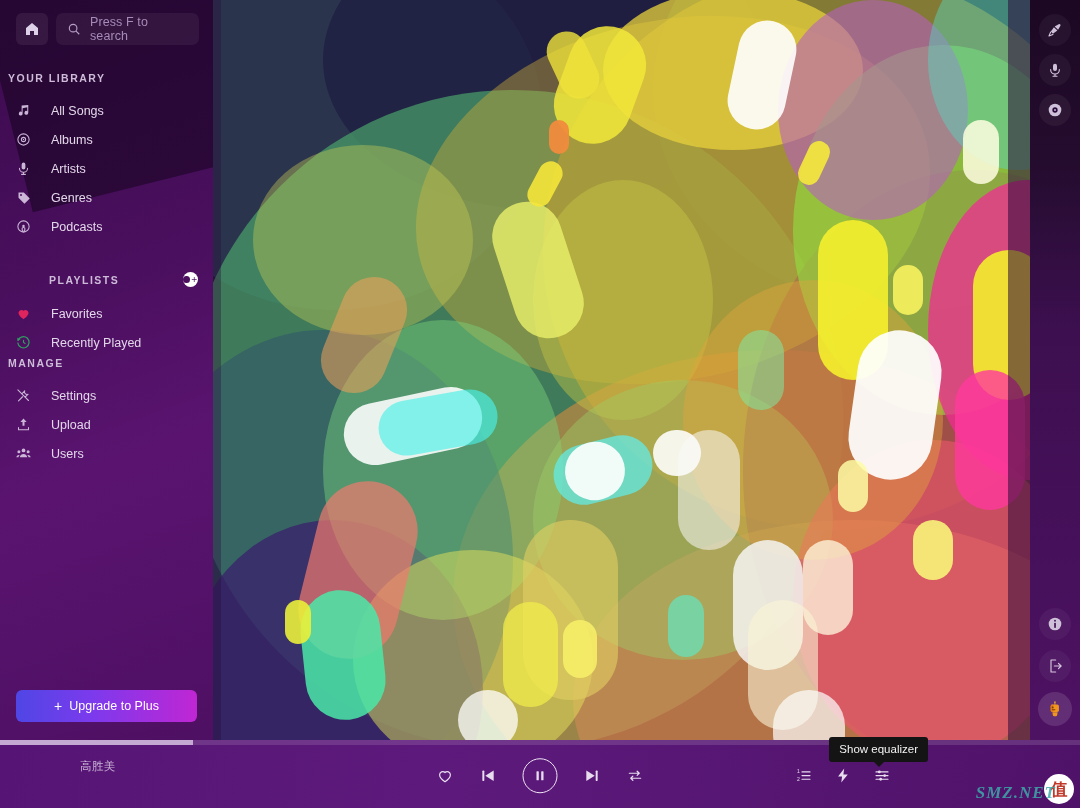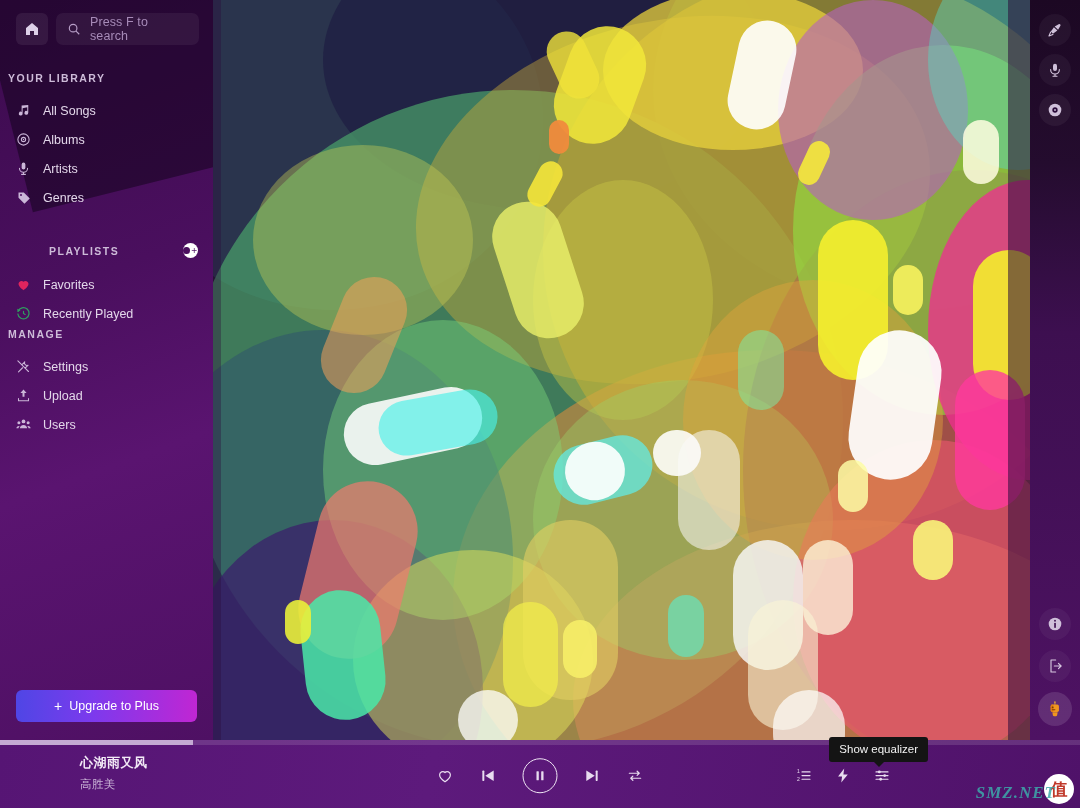--- a/index.html
+++ b/index.html
@@ -73,21 +73,21 @@
   }
   .add-btn::before{
     content:""; width:7px; height:7px; border-radius:50%;
     background:#4a0f5e;
     box-shadow: none;
   }
   .add-btn svg{ width:9px;height:9px; fill:#4a0f5e;}
 
   .nav-list { margin-top: 12px; }
   .nav-item {
-    display: flex; align-items: center; gap: 12px;
+    display: flex; align-items: center; gap: 20px;
     height: 29px;
     padding: 0 16px;
     cursor: pointer;
   }
   .nav-item .ico {
     width: 15px; height: 15px; flex: 0 0 15px;
     display:flex; align-items:center; justify-content:center;
   }
   .nav-item .ico svg { width: 15px; height: 15px; }
   .nav-item .lbl { font-size: 12.5px; color: #e3d7ea; }
@@ -281,20 +281,30 @@
           <span class="lbl">Artists</span>
         </div>
         <div class="nav-item">
           <span class="ico">
             <svg viewBox="0 0 24 24">
                 <path class="ic-fill" d="M3 4h9.5L22 13.5 13.5 22 4 12.5V4z"></path>
                 <circle cx="8" cy="8" r="1.6" fill="#4a0f5e"></circle>
               </svg>
           </span>
           <span class="lbl">Genres</span>
+        </div>
+        <div class="nav-item">
+          <span class="ico">
+            <svg viewBox="0 0 24 24">
+                <circle class="ic-stroke" cx="12" cy="12" r="9"></circle>
+                <circle class="ic-fill" cx="12" cy="11" r="2"></circle>
+                <path class="ic-stroke" d="M12 13.5c1.6 0 2.4 1.2 2.2 2.6l-.6 3.6h-3.2l-.6-3.6c-.2-1.4.6-2.6 2.2-2.6z"></path>
+              </svg>
+          </span>
+          <span class="lbl">Podcasts</span>
         </div>
       </div>
 
       <div class="sec-head" id="sec-playlists">
         <span>PLAYLISTS</span>
         <span class="add-btn">
           <svg viewBox="0 0 24 24">
               <path d="M11 5h2v14h-2z"></path>
               <path d="M5 11h14v2H5z"></path>
             </svg>
@@ -493,21 +503,20 @@
     </div>
   </nav>
 
   <footer id="player">
 
     <div id="progress-track">
       <div id="progress-fill" style="width: 17.9%;"></div>
     </div>
 
     <div id="track-meta">
-      <div id="track-title">心湖雨又风</div>
       <div id="track-artist">高胜美</div>
     </div>
 
     <div id="controls">
       <div class="ctl">
         <svg viewBox="0 0 24 24">
           <path class="p-stroke" d="M12 20.5s-7.6-4.7-7.6-9.8A4.5 4.5 0 0 1 12 7.4a4.5 4.5 0 0 1 7.6 3.3c0 5.1-7.6 9.8-7.6 9.8z"></path>
         </svg>
       </div>
       <div class="ctl">

